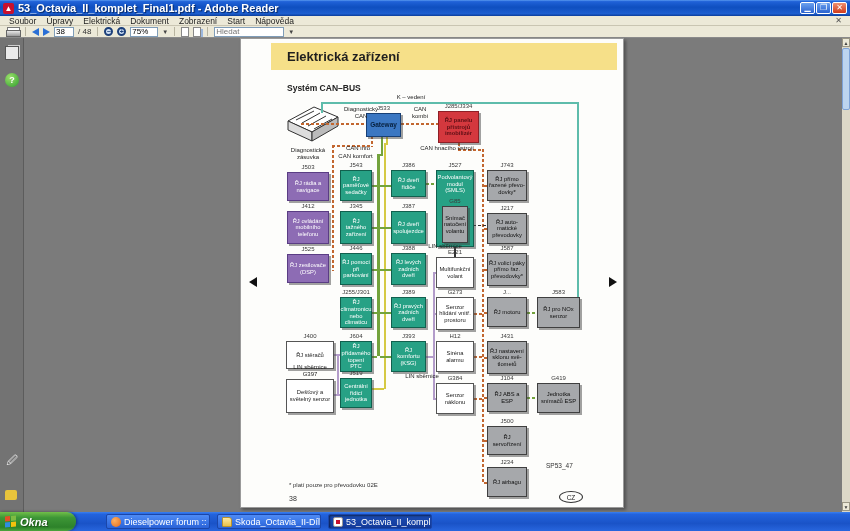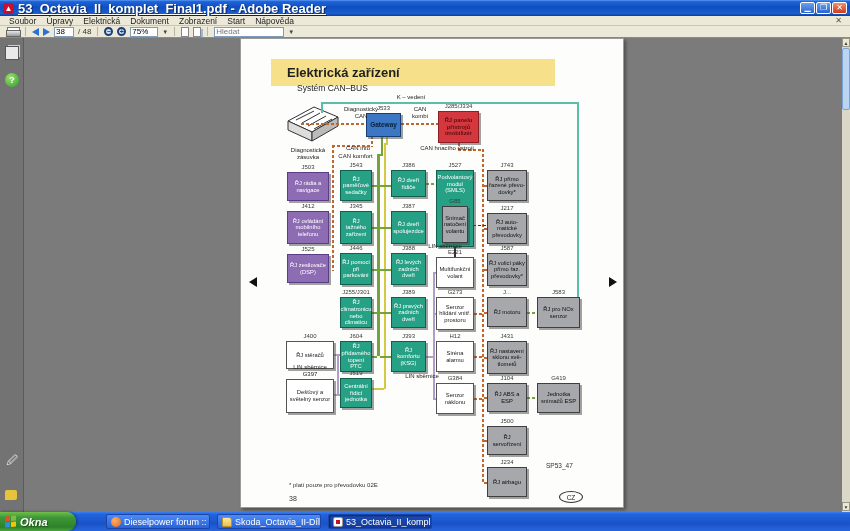--- a/index.html
+++ b/index.html
@@ -6,21 +6,21 @@
   *{box-sizing:border-box;}
   #screen{position:relative;width:850px;height:531px;overflow:hidden;
     font-family:"Liberation Sans",sans-serif;background:#7b7b7b;}
 
   
   #titlebar{position:absolute;left:0;top:0;width:850px;height:16px;
     background:linear-gradient(#5a9af0 0%,#2062d8 10%,#0f4fc0 45%,#1c5ecf 85%,#0a3d9a 100%);
     display:flex;align-items:center;padding:0 3px;color:#fff;}
   #titlebar .appicon{width:11px;height:11px;background:#c8102e;border-radius:2px;
     display:flex;align-items:center;justify-content:center;color:#fff;font-size:8px;font-weight:bold;margin-right:4px;flex:none;}
-  #titlebar .title{font-size:13px;font-weight:bold;text-shadow:1px 1px 1px #04245e;white-space:nowrap;text-decoration:underline;}
+  #titlebar .title{font-size:11px;font-weight:bold;text-shadow:1px 1px 1px #04245e;white-space:nowrap;}
   .winbtns{position:absolute;right:3px;top:2px;display:flex;gap:1px;}
   .winbtn{width:15px;height:12px;border:1px solid #fff;border-radius:2px;font-size:8px;line-height:10px;
     text-align:center;color:#fff;background:linear-gradient(#6ba1ef,#2a63cf);}
   .winbtn.close{background:linear-gradient(#ef9070,#cf3a1b);}
 
   
   #menubar{position:absolute;left:0;top:16px;width:850px;height:10px;background:#ece9d8;
     border-bottom:1px solid #c9c5b2;display:flex;align-items:center;font-size:8.5px;color:#222;padding:0 4px;}
   #menubar span{padding:0 5px;cursor:default;}
   #menu-close{position:absolute;right:3px;top:0;font-size:8px;color:#555;}
@@ -49,23 +49,23 @@
   .pagesicon{top:8px;background:#e9e9e9;border:1px solid #555;box-shadow:2px -2px 0 -1px #cfcfcf;}
   .helpicon{top:35px;border-radius:50%;background:radial-gradient(circle at 35% 30%,#9be06a,#2f9e2f);
     color:#fff;font-size:9px;font-weight:bold;text-align:center;line-height:14px;}
   .clipicon{top:415px;color:#ddd;font-size:11px;text-align:center;line-height:14px;}
   .noteicon{top:452px;width:12px;height:10px;background:#e8c43c;border-radius:2px 2px 2px 0;}
 
   
   #docarea{position:absolute;left:24px;top:38px;width:818px;height:474px;background:#7b7b7b;}
   #page{position:absolute;left:216px;top:0;width:384px;height:470px;background:#fdfdfb;
     border:1px solid #9a9a9a;box-shadow:2px 2px 3px rgba(0,0,0,.35);}
-  #yellowband{position:absolute;left:30px;top:20px;width:284px;height:27px;background:#f6e089;}
+  #yellowband{position:absolute;left:30px;top:4px;width:346px;height:27px;background:#f6e089;}
   #hdr-title{position:absolute;left:16px;top:6px;font-size:13px;font-weight:bold;color:#1f1f1f;}
-  #section-title{position:absolute;left:56px;top:44px;font-size:8.5px;font-weight:normal;color:#222;}
+  #section-title{position:absolute;left:46px;top:44px;font-size:8.5px;font-weight:bold;color:#222;}
   #footnote{position:absolute;left:48px;top:443px;font-size:6px;color:#333;}
   #pagenum{position:absolute;left:48px;top:456px;font-size:7px;color:#333;}
   #figcode{position:absolute;left:305px;top:423px;font-size:6.5px;color:#333;}
   #czbadge{position:absolute;left:318px;top:452px;width:24px;height:12px;border:1px solid #333;
     border-radius:50%;font-size:6.5px;text-align:center;line-height:11px;color:#222;}
   .regmark{position:absolute;top:238px;width:0;height:0;border-top:5px solid transparent;border-bottom:5px solid transparent;}
   .regmark.left{left:8px;border-right:8px solid #111;}
   .regmark.right{left:368px;border-left:8px solid #111;}
 
   

